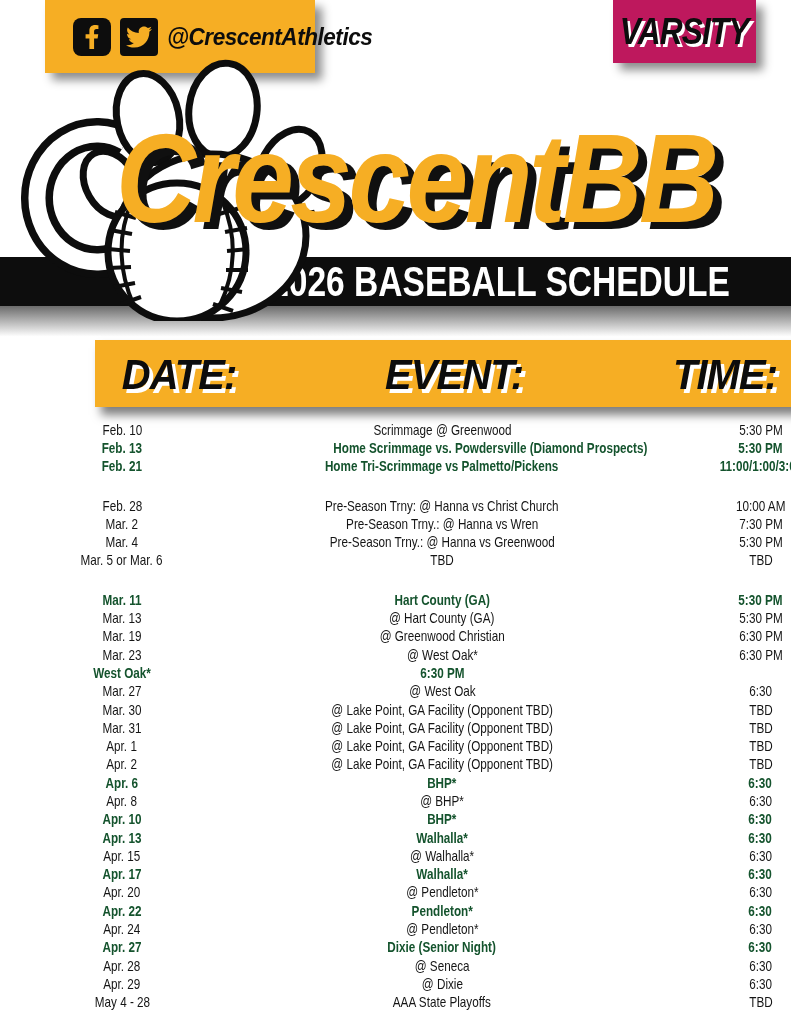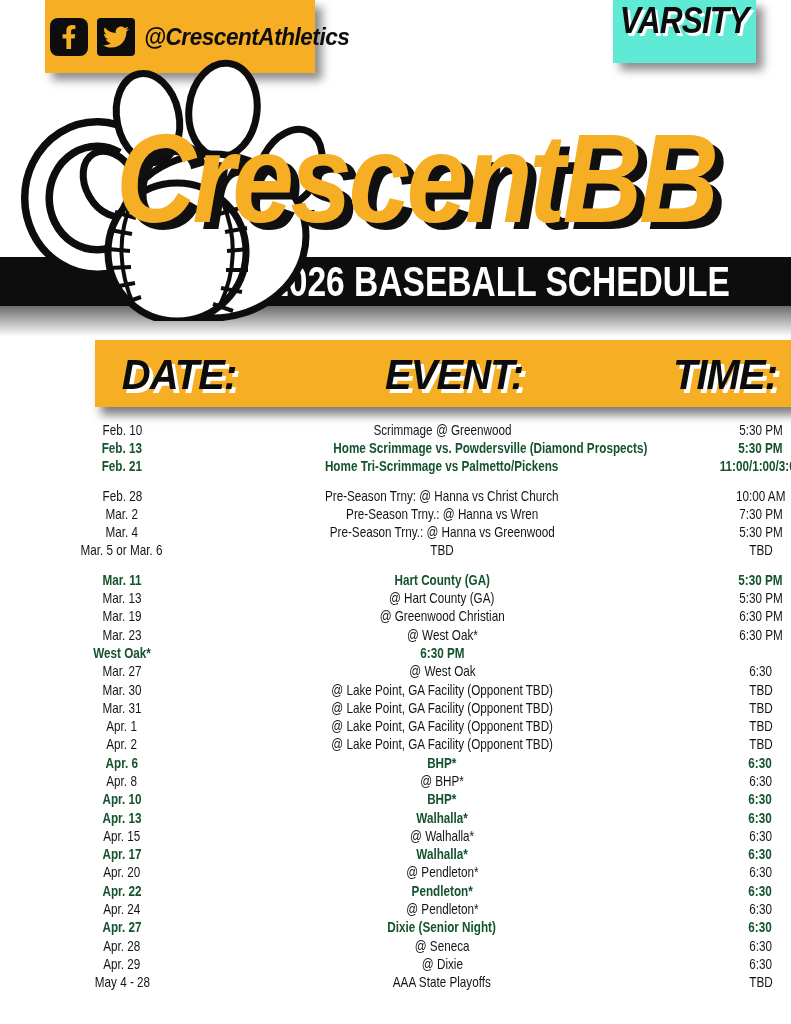--- a/index.html
+++ b/index.html
@@ -1,31 +1,31 @@
 <!DOCTYPE html>
 <html><head>
 <meta charset="utf-8">
 <style>
   html,body{margin:0;padding:0;background:#fff;}
   .page{position:relative;width:791px;height:1024px;background:#ffffff;overflow:hidden;
         font-family:"Liberation Sans",sans-serif;}
 
   
   .social-badge{position:absolute;left:45px;top:0;width:270px;height:73px;background:#F6AE24;
-      display:flex;align-items:center;gap:9px;padding-left:5px;box-sizing:border-box;
+      display:flex;align-items:center;gap:9px;padding-left:28px;box-sizing:border-box;
       box-shadow:7px 7px 9px rgba(0,0,0,.45);}
   .icon-box{width:38px;height:38px;background:#0d0d0d;display:flex;align-items:center;justify-content:center;flex:0 0 auto;}
   .icon-box.fb{border-radius:8px;}
   .icon-box.tw{border-radius:4px;}
   .icon-box svg{display:block;}
   .handle{font-style:italic;font-weight:bold;font-size:24px;color:#0d0d0d;letter-spacing:-.5px;
       transform:scaleX(.94);transform-origin:left center;white-space:nowrap;}
 
-  .varsity-badge{position:absolute;left:613px;top:0;width:143px;height:63px;background:#5eead4;
-      display:flex;justify-content:center;box-shadow:7px 7px 9px rgba(0,0,0,.45);}
+  .varsity-badge{position:absolute;left:613px;top:0;width:143px;height:63px;background:#be185d;
+      display:flex;align-items:center;justify-content:center;box-shadow:7px 7px 9px rgba(0,0,0,.45);}
   .varsity-badge span{font-style:italic;font-weight:bold;font-size:36px;letter-spacing:-1px;color:#0d0d0d;
       transform:scaleX(.88);text-shadow:3px 3px 0 #ffffff;white-space:nowrap;}
 
   
   .paw{position:absolute;left:14px;top:56px;z-index:3;}
   .title{position:absolute;left:116px;top:116px;z-index:4;font-weight:bold;font-style:italic;
       font-size:126px;line-height:1;color:#F6AE24;letter-spacing:-4px;white-space:nowrap;
       text-shadow:10px 7px 0 #101010;transform:scaleX(.88);transform-origin:left top;}
   .banner{position:absolute;left:0;top:257px;width:791px;height:49px;background:#0d0d0d;z-index:2;}
   .banner-text{position:absolute;left:285px;top:0;width:430px;height:49px;display:flex;align-items:center;
@@ -40,21 +40,21 @@
   .band-label{position:absolute;top:50%;transform:translate(-50%,-50%) scaleX(.93);
       font-style:italic;font-weight:bold;font-size:43px;letter-spacing:-1px;color:#0c0c0c;
       text-shadow:4px 4px 0 #ffffff;white-space:nowrap;}
   .band-label.date{left:84px;}
   .band-label.event{left:359px;}
   .band-label.time{left:630px;}
 
   
   .table{position:absolute;left:0;top:420px;width:791px;z-index:2;}
   .row{display:grid;grid-template-columns:244px 306px 241px;height:18.3px;align-items:center;gap:45px;}
-  .row.gap{margin-top:11px;}
+  .row.gap{margin-top:21px;}
   .cell{text-align:center;white-space:nowrap;font-size:15px;color:#151515;}
   .cell > span{display:inline-block;transform:scaleX(.78);transform-origin:center;white-space:nowrap;}
   .row.bold .cell{font-weight:bold;color:#14532d;}
 </style>
 </head>
 <body>
 
 <div class="page">
 
   <div class="social-badge">

